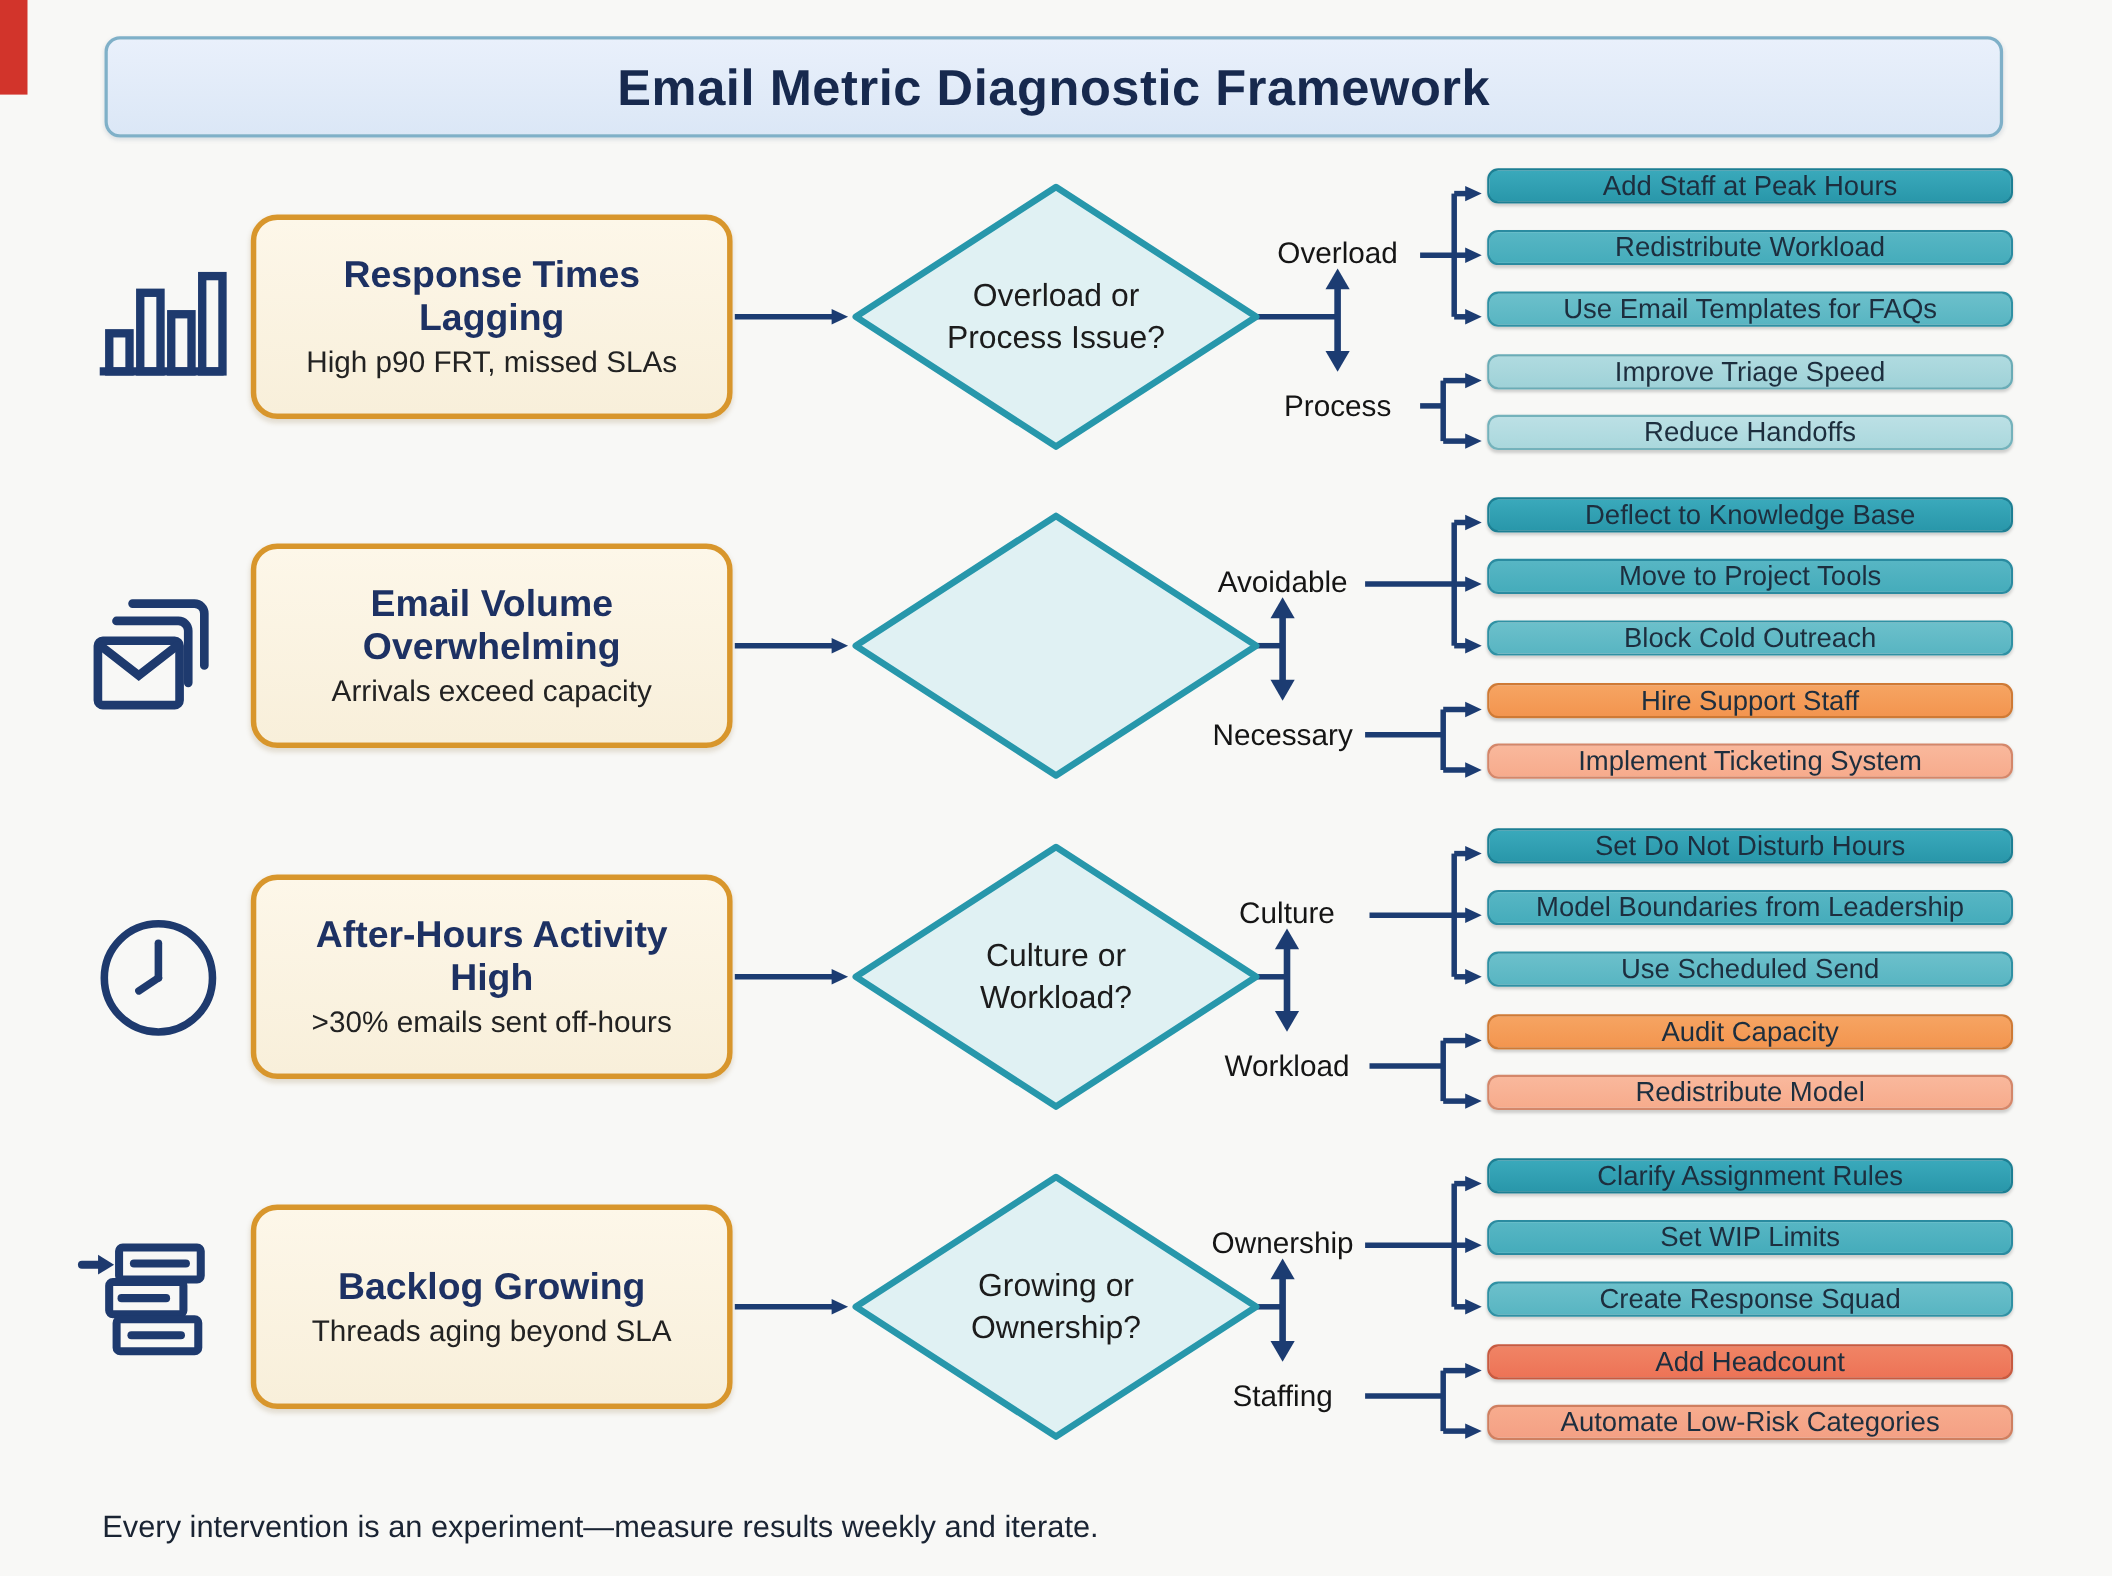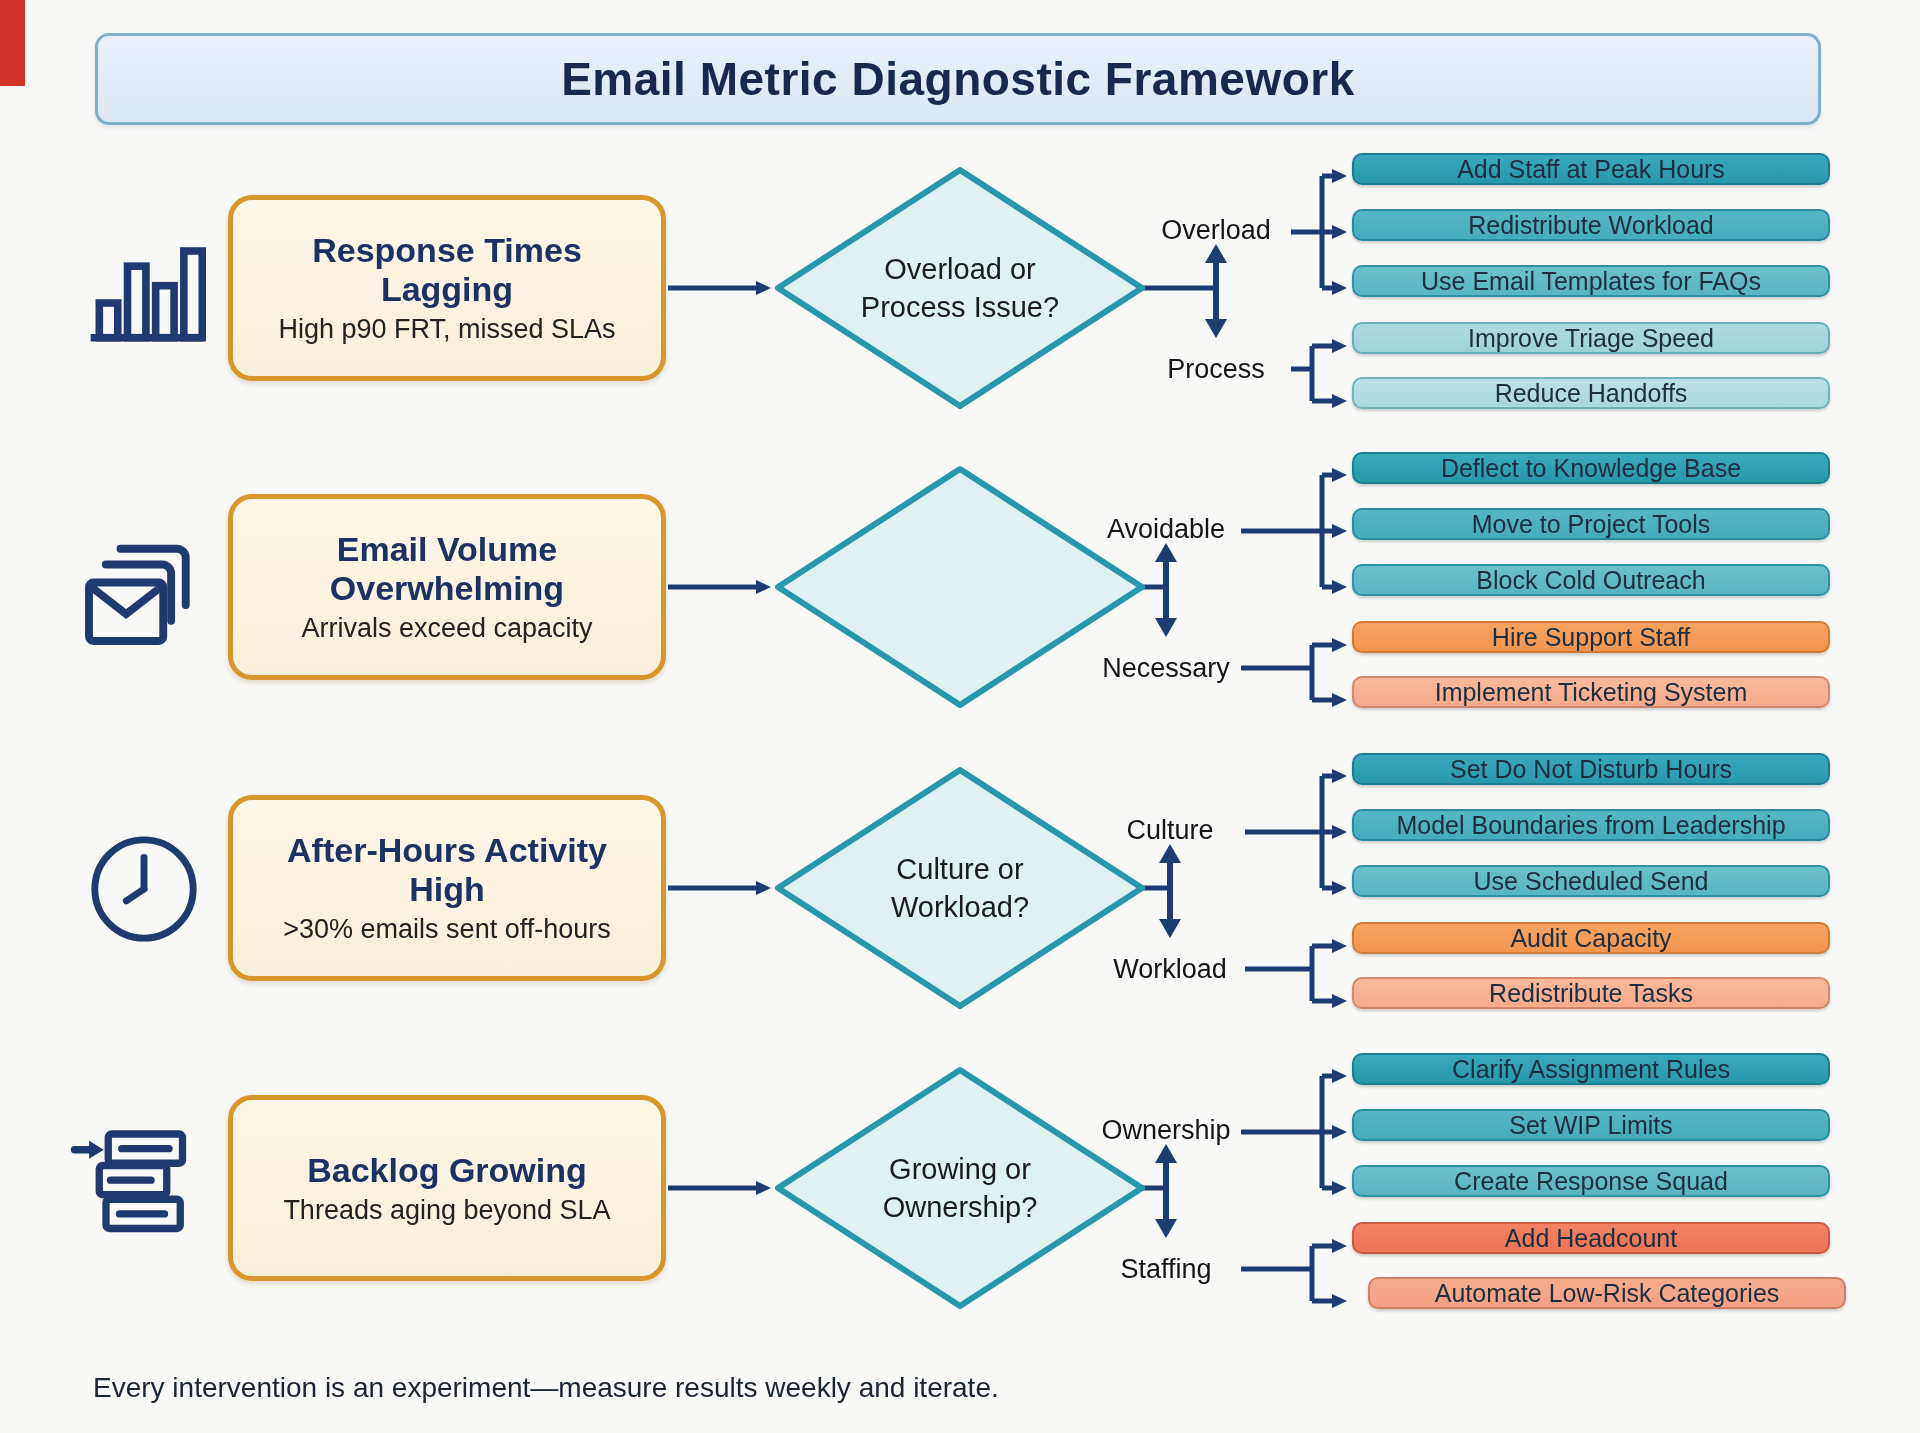--- a/index.html
+++ b/index.html
@@ -35,21 +35,21 @@
     border-radius:10px;display:flex;align-items:center;justify-content:center;
     font-size:25px;font-weight:500;color:#1d2e3e;box-shadow:0 2px 3px rgba(0,0,0,.18);}
   .teal-1{background:linear-gradient(180deg,#3aa9bb,#2997aa);border:2px solid #1d7f93;}
   .teal-2{background:linear-gradient(180deg,#57b6c4,#45acbb);border:2px solid #2a8ba0;}
   .teal-3{background:linear-gradient(180deg,#6cc0cb,#58b5c2);border:2px solid #2f91a4;}
   .teal-4{background:linear-gradient(180deg,#b0dbe0,#9fd2d8);border:2px solid #6aacb6;}
   .teal-5{background:linear-gradient(180deg,#bce0e5,#aad8dd);border:2px solid #74b2bb;}
   .orange-1{background:linear-gradient(180deg,#f6a462,#f3954f);border:2px solid #cf7a35;}
   .salmon-1{background:linear-gradient(180deg,#f9b89c,#f7ab8c);border:2px solid #d4876a;}
   .coral-1{background:linear-gradient(180deg,#f08465,#ed7356);border:2px solid #c75a40;}
-  .salmon-2{background:linear-gradient(180deg,#f7ac8e,#f4a084);border:2px solid #cf7f60;margin-left:16px;}
+  .salmon-2{background:linear-gradient(180deg,#f7ac8e,#f4a084);border:2px solid #cf7f60;}
 
   .icon{position:absolute;z-index:2;}
   .footer{position:absolute;left:93px;top:1372px;z-index:2;font-size:28px;color:#1a2433;}
 </style>
 </head>
 <body>
 
 <div class="stage">
 
   <div class="red-strip"></div>
@@ -209,21 +209,21 @@
     <div class="ps">&gt;30% emails sent off-hours</div>
   </div>
   <div class="dtext" style="top:846px">Culture or
 Workload?</div>
   <div class="blabel" style="left:1050px;top:812px">Culture</div>
   <div class="blabel" style="left:1050px;top:951px">Workload</div>
   <div class="action teal-1" style="top:753px">Set Do Not Disturb Hours</div>
   <div class="action teal-2" style="top:809px">Model Boundaries from Leadership</div>
   <div class="action teal-3" style="top:865px">Use Scheduled Send</div>
   <div class="action orange-1" style="top:922px">Audit Capacity</div>
-  <div class="action salmon-1" style="top:977px">Redistribute Tasks</div>
+  <div class="action salmon-1" style="top:977px">Redistribute Model</div>
 
   <div class="prob" style="top:1095px">
     <div class="pt">Backlog Growing</div>
     <div class="ps">Threads aging beyond SLA</div>
   </div>
   <div class="dtext" style="top:1146px">Growing or
 Ownership?</div>
   <div class="blabel" style="left:1046px;top:1112px">Ownership</div>
   <div class="blabel" style="left:1046px;top:1251px">Staffing</div>
   <div class="action teal-1" style="top:1053px">Clarify Assignment Rules</div>

